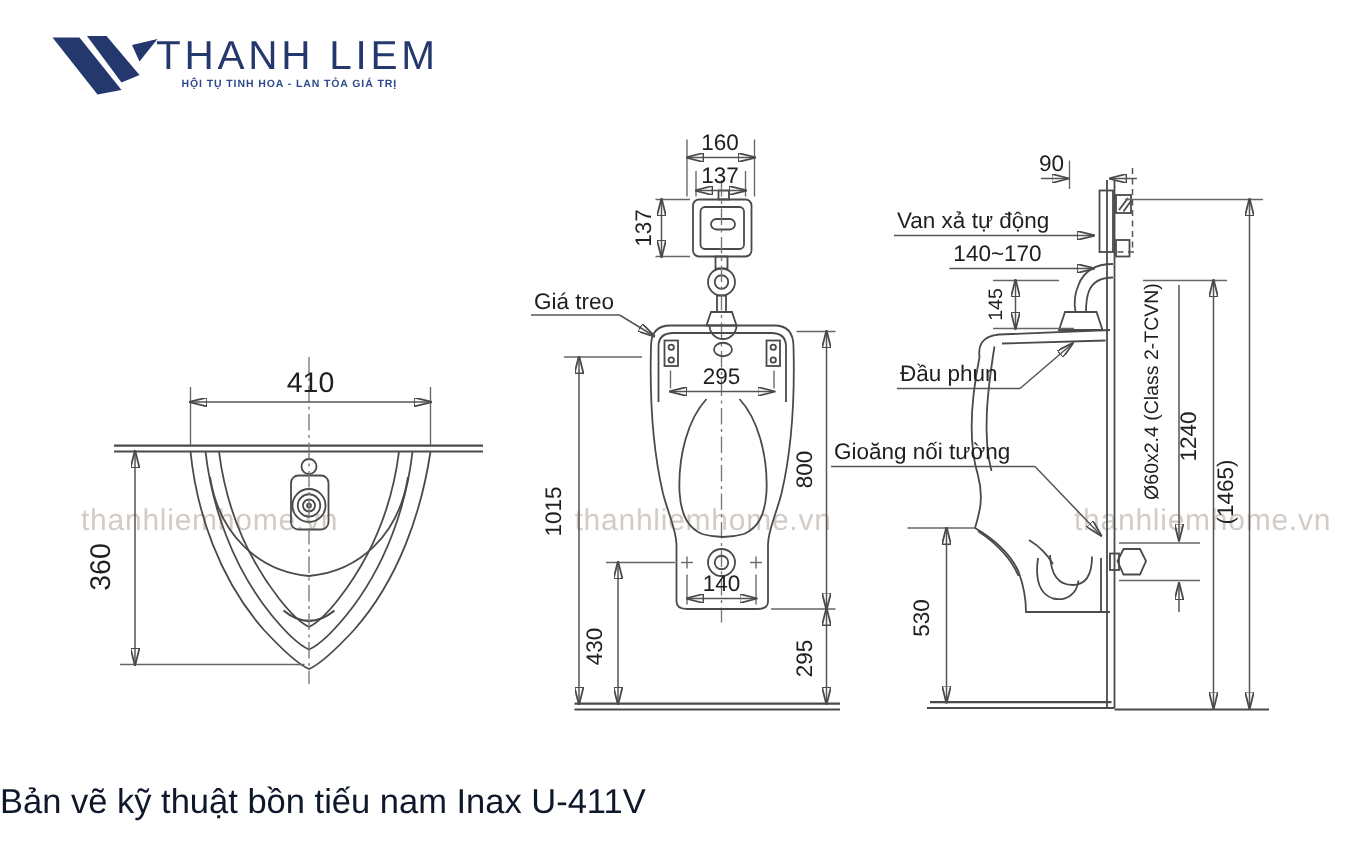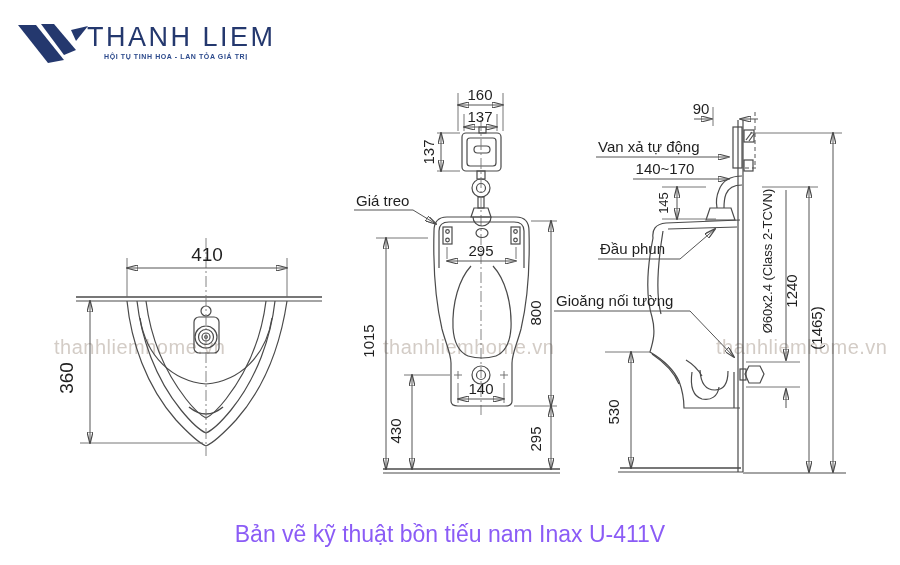--- a/index.html
+++ b/index.html
@@ -1,31 +1,31 @@
 <!DOCTYPE html>
 <html><head>
 <meta charset="utf-8">
 <style>
   html,body{margin:0;padding:0;background:#fff;}
   .stage{position:relative;width:900px;height:565px;background:#ffffff;overflow:hidden;
          font-family:"Liberation Sans",sans-serif;}
   
-  .logo{position:absolute;left:3px;top:12px;width:280px;height:70px;text-decoration:underline;}
+  .logo{position:absolute;left:20px;top:12px;width:280px;height:70px;text-decoration:underline;}
   .logo-mark{position:absolute;left:0;top:0;}
   .brand-name{position:absolute;left:84px;top:10px;font-size:27px;letter-spacing:2.5px;
               color:#24386e;font-weight:400;white-space:nowrap;}
   .brand-tagline{position:absolute;left:101px;top:41px;font-size:7px;font-weight:bold;
                  letter-spacing:.6px;color:#2c4a8c;white-space:nowrap;}
   
   .wm{position:absolute;top:336px;font-size:20px;color:rgba(198,190,182,.78);
       letter-spacing:.5px;white-space:nowrap;}
   .wm1{left:54px;} .wm2{left:383px;} .wm3{left:716px;}
   
-  .caption{position:absolute;left:0;top:521px;width:100%;text-align:center;
-           font-size:23px;color:#8b5cf6;}
+  .caption{position:absolute;left:0;top:521px;width:100%;
+           font-size:23px;color:#0f172a;}
   
   svg.draw{position:absolute;left:0;top:0;}
   svg.draw path,svg.draw line,svg.draw rect,svg.draw circle,svg.draw ellipse,svg.draw polygon{
       fill:none;stroke:#4a4a4a;stroke-width:1.2;}
   svg.draw .dim{stroke:#555;stroke-width:1;}
   svg.draw .ext{stroke:#666;stroke-width:.9;}
   svg.draw .cl{stroke:#777;stroke-width:.9;stroke-dasharray:11 3 2 3;}
   svg.draw .dash{stroke:#555;stroke-width:1;stroke-dasharray:4 3;}
   svg.draw .thick{stroke-width:1.5;}
   svg.draw text{fill:#1f1f1f;stroke:none;font-family:"Liberation Sans",sans-serif;font-size:15px;}

